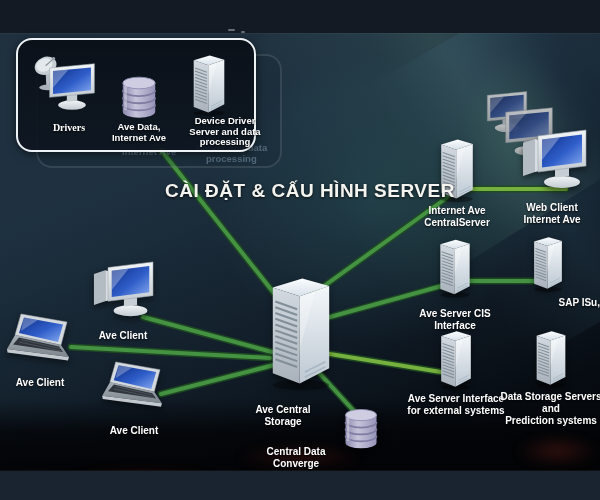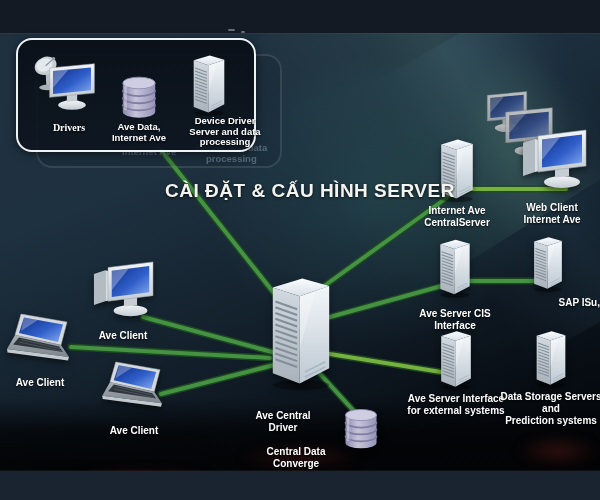--- a/index.html
+++ b/index.html
@@ -245,23 +245,23 @@
       </div>
     </div>
   </div>
 
   <div class="abs title">CÀI ĐẶT &amp; CẤU HÌNH SERVER</div>
 
   <div class="abs node" style="left:236px;top:272px;width:130px;">
     <svg class="drop" width="78" height="118">
         <use href="#sym-server"></use>
       </svg>
-    <div class="lbl" style="margin:20px auto 0;width:100px;position:relative;left:-18px;">
+    <div class="lbl" style="margin:14px auto 0;width:100px;position:relative;left:-18px;">
       <div>Ave Central</div>
-      <div>Driver</div>
+      <div>Storage</div>
     </div>
   </div>
 
   <div class="abs node" style="left:240px;top:404px;width:145px;height:64px;text-decoration:underline;">
     <svg class="abs drop" style="left:102px;top:2px;" width="38" height="44">
         <use href="#sym-db"></use>
       </svg>
     <div class="abs lbl" style="left:6px;top:42px;width:100px;">
       <div>Central Data</div>
       <div>Converge</div>

